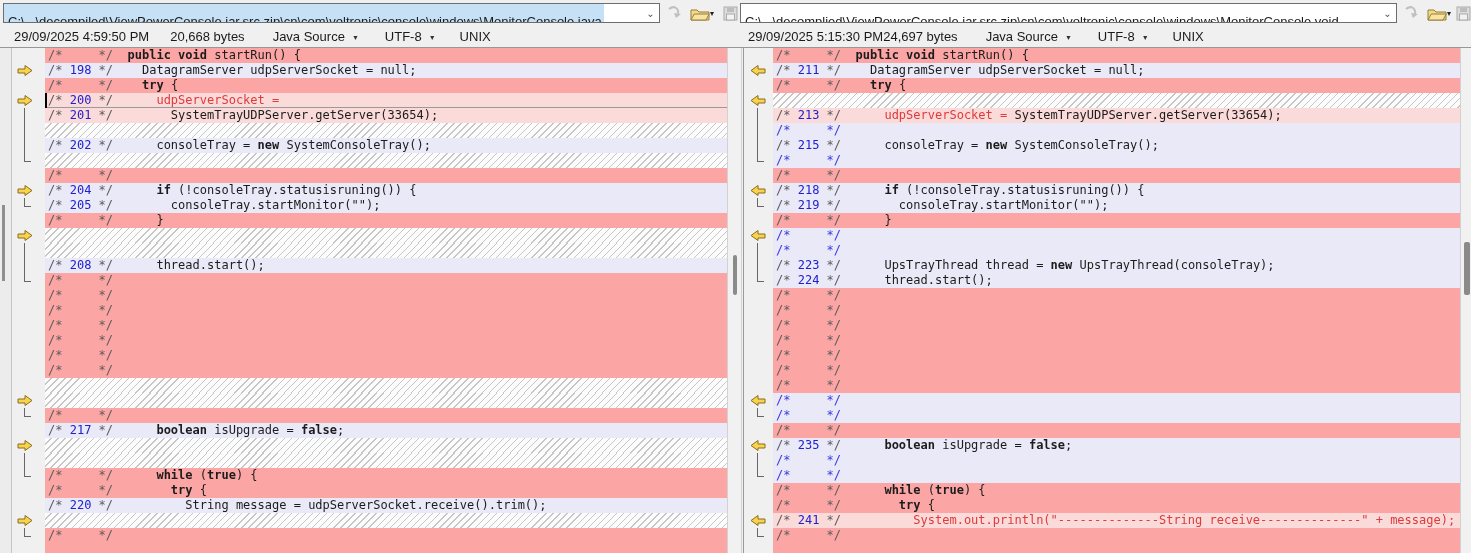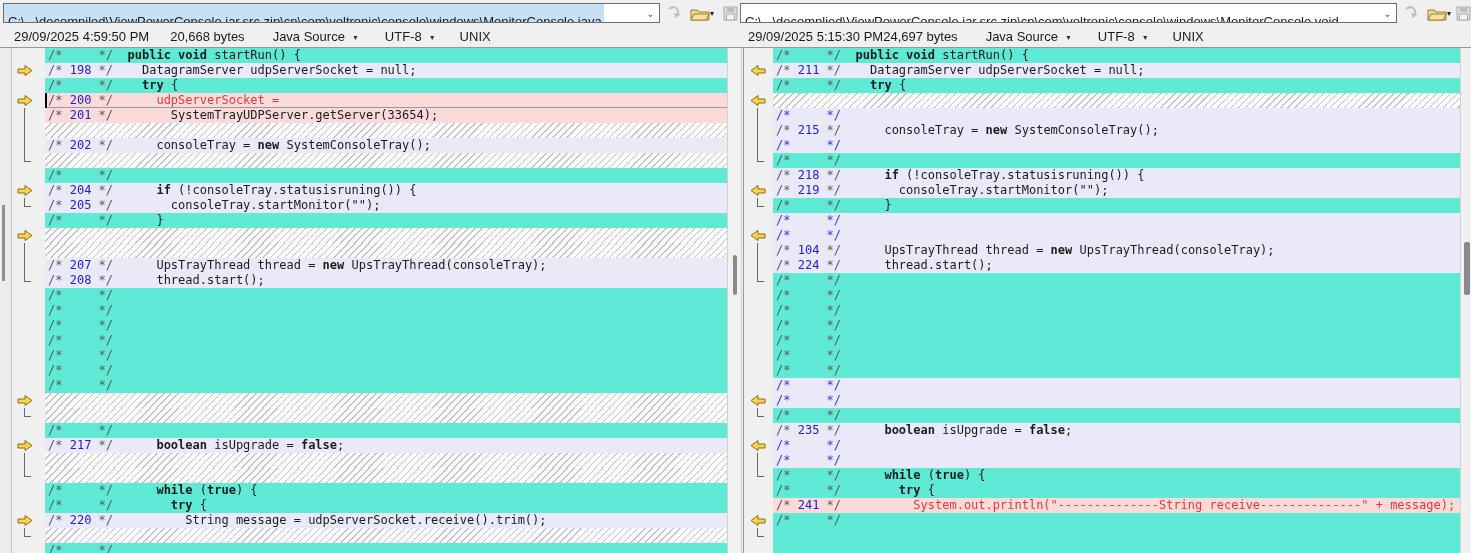--- a/index.html
+++ b/index.html
@@ -20,21 +20,21 @@
   .inforow{position:absolute;top:27px;height:18px;display:flex;align-items:center;white-space:nowrap;}
   .inforow .it{margin-right:0;text-align:right;}
   .dd-caret{display:inline-block;font-size:7px;color:#333;margin-left:7px;transform:translateY(-1px);}
 
   
   #diff{position:absolute;left:0;top:47px;width:1471px;height:506px;border-top:1px solid #979797;box-sizing:border-box;}
   .pane{position:absolute;top:0;height:505px;overflow:hidden;}
   .strip{position:absolute;top:0;width:12px;height:505px;background:#ececec;border-right:1px solid #c6c6c6;box-sizing:border-box;}
   .strip .thumb{position:absolute;left:2px;width:3px;background:#8f8f8f;}
   .gutter{position:absolute;top:0;width:32px;height:505px;background:#f0f0f0;}
-  .codearea{position:absolute;top:0;height:505px;background:#5eead4;overflow:hidden;}
+  .codearea{position:absolute;top:0;height:505px;background:#fca5a5;overflow:hidden;}
   .vscroll{position:absolute;top:0;width:15px;height:505px;background:#f1f1f1;
            border-left:1px solid #d2d2d2;border-right:1px solid #d2d2d2;box-sizing:border-box;}
   .vscroll .thumb{position:absolute;left:5px;width:4px;background:#8a8a8a;border-radius:2px;}
 
   
   .row{height:15px;line-height:15px;white-space:pre;position:relative;padding-left:3px;
        font-family:"DejaVu Sans Mono",monospace;font-size:12px;color:#1c1c1c;box-sizing:border-box;}
   .row.chg{background:#e9e9f8;}
   .row.del{background:#fbdada;}
   .row.hatch{background:repeating-linear-gradient(135deg,#fcfcfc 0 4px,#c6c6c6 4px 5px);padding-left:0;}
@@ -223,21 +223,20 @@
           <div class="row del"><span class="cmt">/* </span><span class="num">201</span><span class="cmt"> */</span>        <span>SystemTrayUDPServer.getServer(33654);</span></div>
           <div class="row hatch"></div>
           <div class="row chg"><span class="cmt">/* </span><span class="num">202</span><span class="cmt"> */</span>      <span>consoleTray = </span><span class="kw">new</span><span> SystemConsoleTray();</span></div>
           <div class="row hatch"></div>
           <div class="row"><span class="cmt">/* </span><span class="num">   </span><span class="cmt"> */</span></div>
           <div class="row chg"><span class="cmt">/* </span><span class="num">204</span><span class="cmt"> */</span>      <span class="kw">if</span><span> (!consoleTray.statusisruning()) {</span></div>
           <div class="row chg"><span class="cmt">/* </span><span class="num">205</span><span class="cmt"> */</span>        <span>consoleTray.startMonitor("");</span></div>
           <div class="row"><span class="cmt">/* </span><span class="num">   </span><span class="cmt"> */</span>      <span>}</span></div>
           <div class="row hatch"></div>
           <div class="row hatch"></div>
-          <div class="row chg"><span class="cmt">/* </span><span class="num">207</span><span class="cmt"> */</span>      <span>UpsTrayThread thread = </span><span class="kw">new</span><span> UpsTrayThread(consoleTray);</span></div>
           <div class="row chg"><span class="cmt">/* </span><span class="num">208</span><span class="cmt"> */</span>      <span>thread.start();</span></div>
           <div class="row"><span class="cmt">/* </span><span class="num">   </span><span class="cmt"> */</span></div>
           <div class="row"><span class="cmt">/* </span><span class="num">   </span><span class="cmt"> */</span></div>
           <div class="row"><span class="cmt">/* </span><span class="num">   </span><span class="cmt"> */</span></div>
           <div class="row"><span class="cmt">/* </span><span class="num">   </span><span class="cmt"> */</span></div>
           <div class="row"><span class="cmt">/* </span><span class="num">   </span><span class="cmt"> */</span></div>
           <div class="row"><span class="cmt">/* </span><span class="num">   </span><span class="cmt"> */</span></div>
           <div class="row"><span class="cmt">/* </span><span class="num">   </span><span class="cmt"> */</span></div>
           <div class="row hatch"></div>
           <div class="row hatch"></div>
@@ -342,30 +341,31 @@
           <div class="gcell">
             <div class="gend"></div>
           </div>
           <div class="gcell"></div>
         </div>
     <div class="codearea" id="codeR" style="left:29px;width:687px;">
           <div class="row"><span class="cmt">/* </span><span class="num">   </span><span class="cmt"> */</span>  <span class="kw">public</span><span> </span><span class="kw">void</span><span> startRun() {</span></div>
           <div class="row chg"><span class="cmt">/* </span><span class="num">211</span><span class="cmt"> */</span>    <span>DatagramServer udpServerSocket = null;</span></div>
           <div class="row"><span class="cmt">/* </span><span class="num">   </span><span class="cmt"> */</span>    <span class="kw">try</span><span> {</span></div>
           <div class="row hatch"></div>
+          <div class="row del"><span class="cmt">/* </span><span class="num">213</span><span class="cmt"> */</span>      <span class="red">udpServerSocket = </span><span>SystemTrayUDPServer.getServer(33654);</span></div>
           <div class="row chg bc"><span class="cmt">/* </span><span class="num">   </span><span class="cmt"> */</span></div>
           <div class="row chg"><span class="cmt">/* </span><span class="num">215</span><span class="cmt"> */</span>      <span>consoleTray = </span><span class="kw">new</span><span> SystemConsoleTray();</span></div>
           <div class="row chg bc"><span class="cmt">/* </span><span class="num">   </span><span class="cmt"> */</span></div>
           <div class="row"><span class="cmt">/* </span><span class="num">   </span><span class="cmt"> */</span></div>
           <div class="row chg"><span class="cmt">/* </span><span class="num">218</span><span class="cmt"> */</span>      <span class="kw">if</span><span> (!consoleTray.statusisruning()) {</span></div>
           <div class="row chg"><span class="cmt">/* </span><span class="num">219</span><span class="cmt"> */</span>        <span>consoleTray.startMonitor("");</span></div>
           <div class="row"><span class="cmt">/* </span><span class="num">   </span><span class="cmt"> */</span>      <span>}</span></div>
           <div class="row chg bc"><span class="cmt">/* </span><span class="num">   </span><span class="cmt"> */</span></div>
           <div class="row chg bc"><span class="cmt">/* </span><span class="num">   </span><span class="cmt"> */</span></div>
-          <div class="row chg"><span class="cmt">/* </span><span class="num">104</span><span class="cmt"> */</span>      <span>UpsTrayThread thread = </span><span class="kw">new</span><span> UpsTrayThread(consoleTray);</span></div>
+          <div class="row chg"><span class="cmt">/* </span><span class="num">223</span><span class="cmt"> */</span>      <span>UpsTrayThread thread = </span><span class="kw">new</span><span> UpsTrayThread(consoleTray);</span></div>
           <div class="row chg"><span class="cmt">/* </span><span class="num">224</span><span class="cmt"> */</span>      <span>thread.start();</span></div>
           <div class="row"><span class="cmt">/* </span><span class="num">   </span><span class="cmt"> */</span></div>
           <div class="row"><span class="cmt">/* </span><span class="num">   </span><span class="cmt"> */</span></div>
           <div class="row"><span class="cmt">/* </span><span class="num">   </span><span class="cmt"> */</span></div>
           <div class="row"><span class="cmt">/* </span><span class="num">   </span><span class="cmt"> */</span></div>
           <div class="row"><span class="cmt">/* </span><span class="num">   </span><span class="cmt"> */</span></div>
           <div class="row"><span class="cmt">/* </span><span class="num">   </span><span class="cmt"> */</span></div>
           <div class="row"><span class="cmt">/* </span><span class="num">   </span><span class="cmt"> */</span></div>
           <div class="row chg bc"><span class="cmt">/* </span><span class="num">   </span><span class="cmt"> */</span></div>
           <div class="row chg bc"><span class="cmt">/* </span><span class="num">   </span><span class="cmt"> */</span></div>

